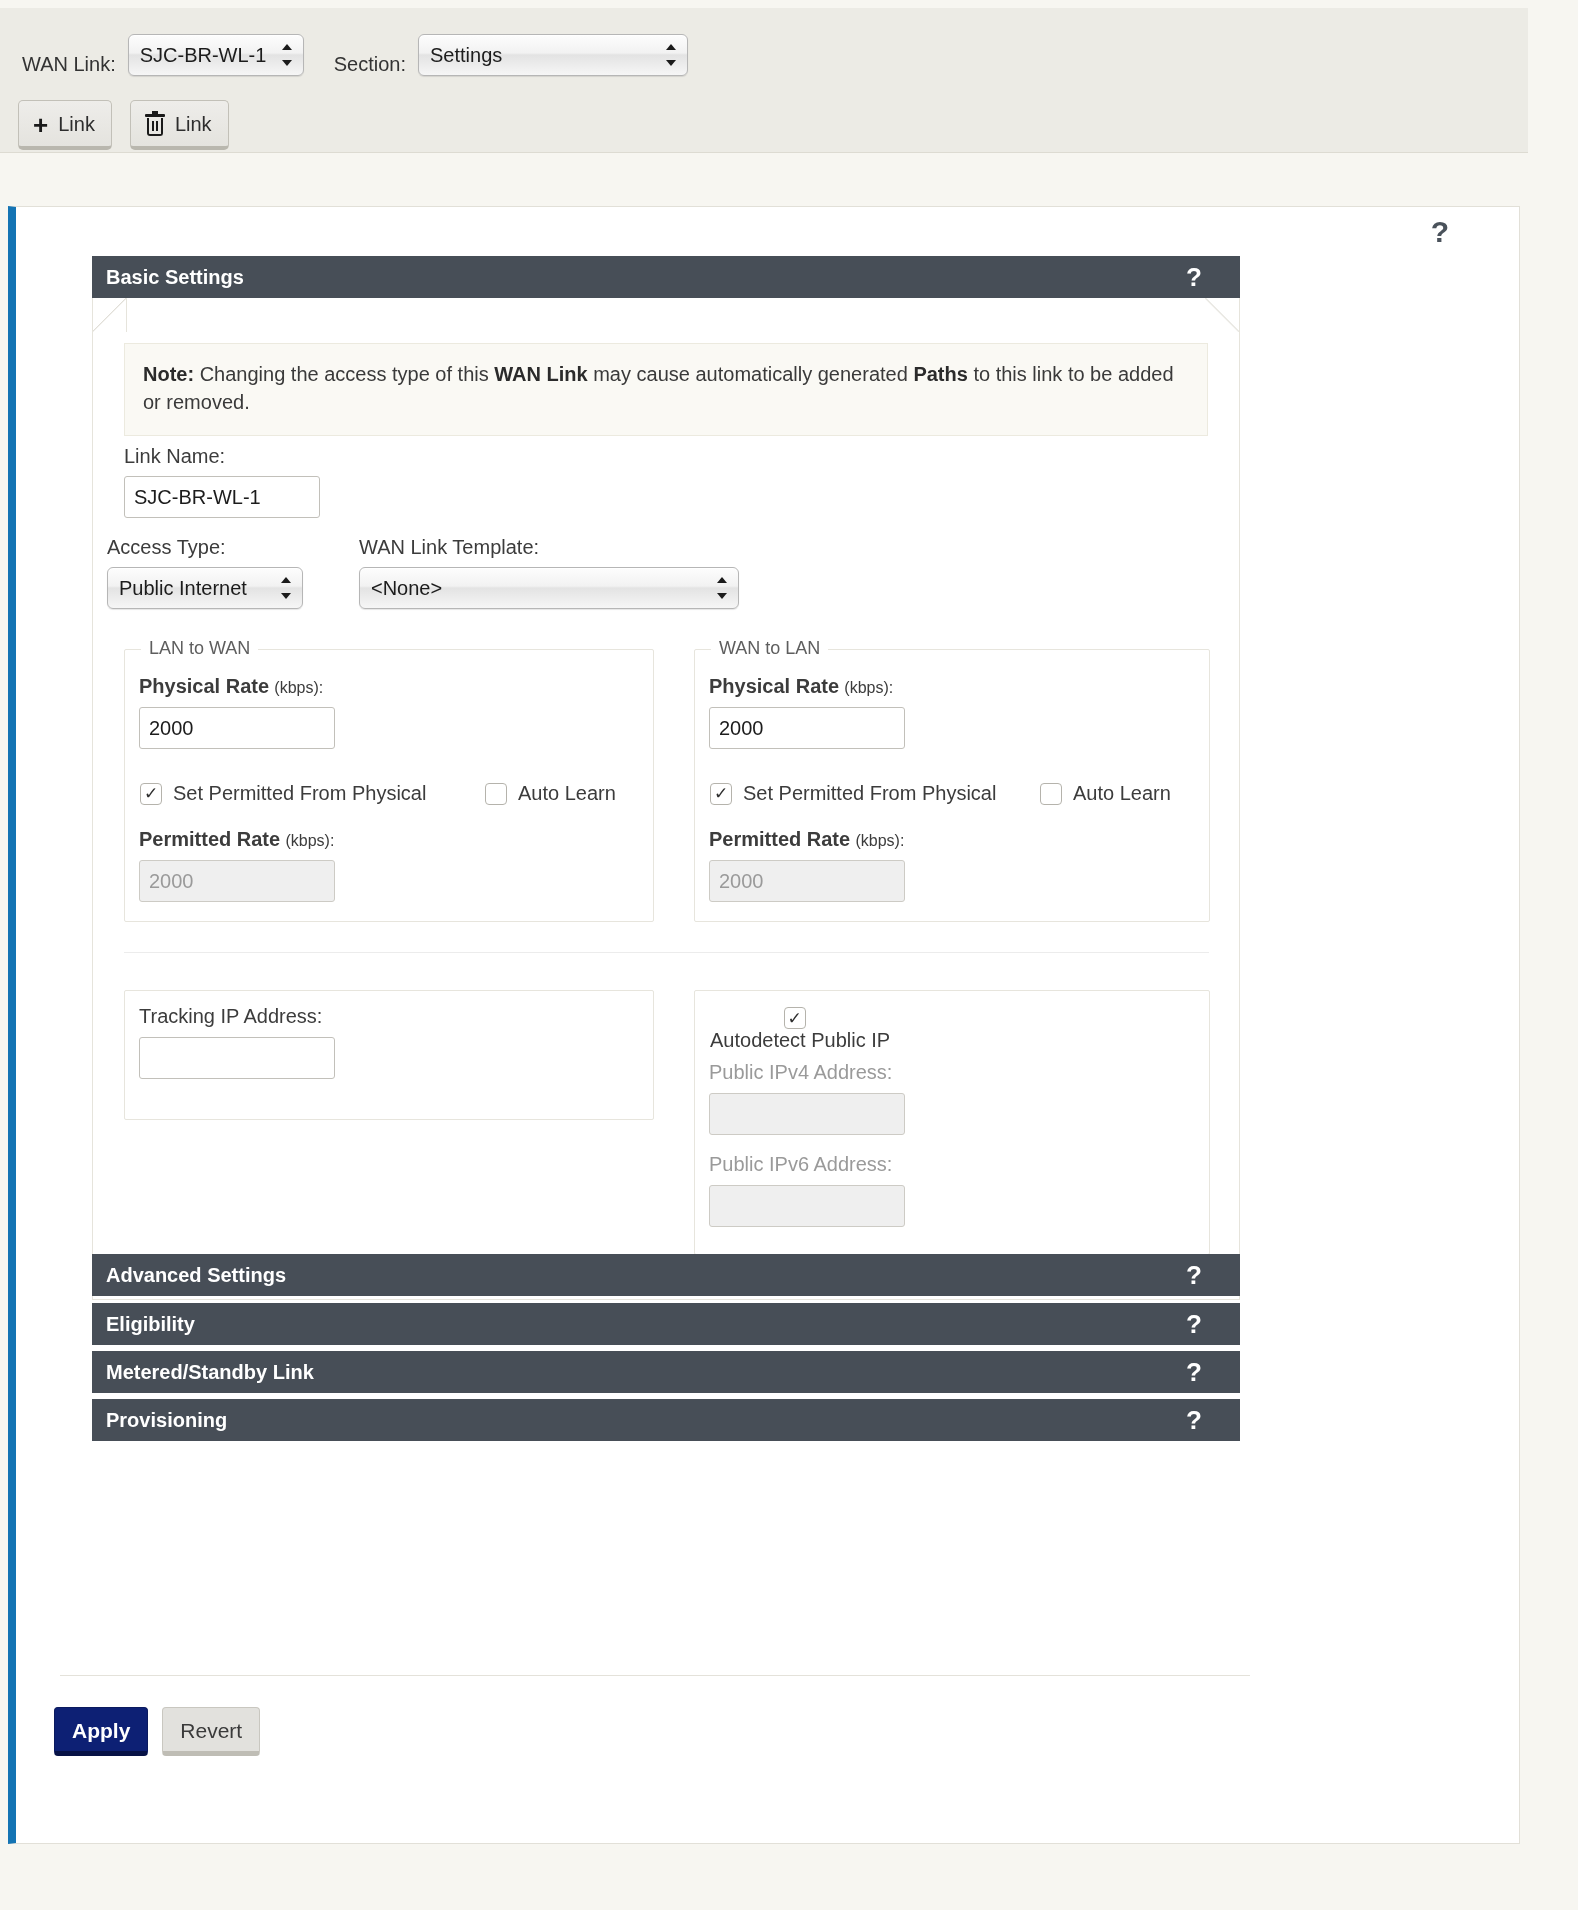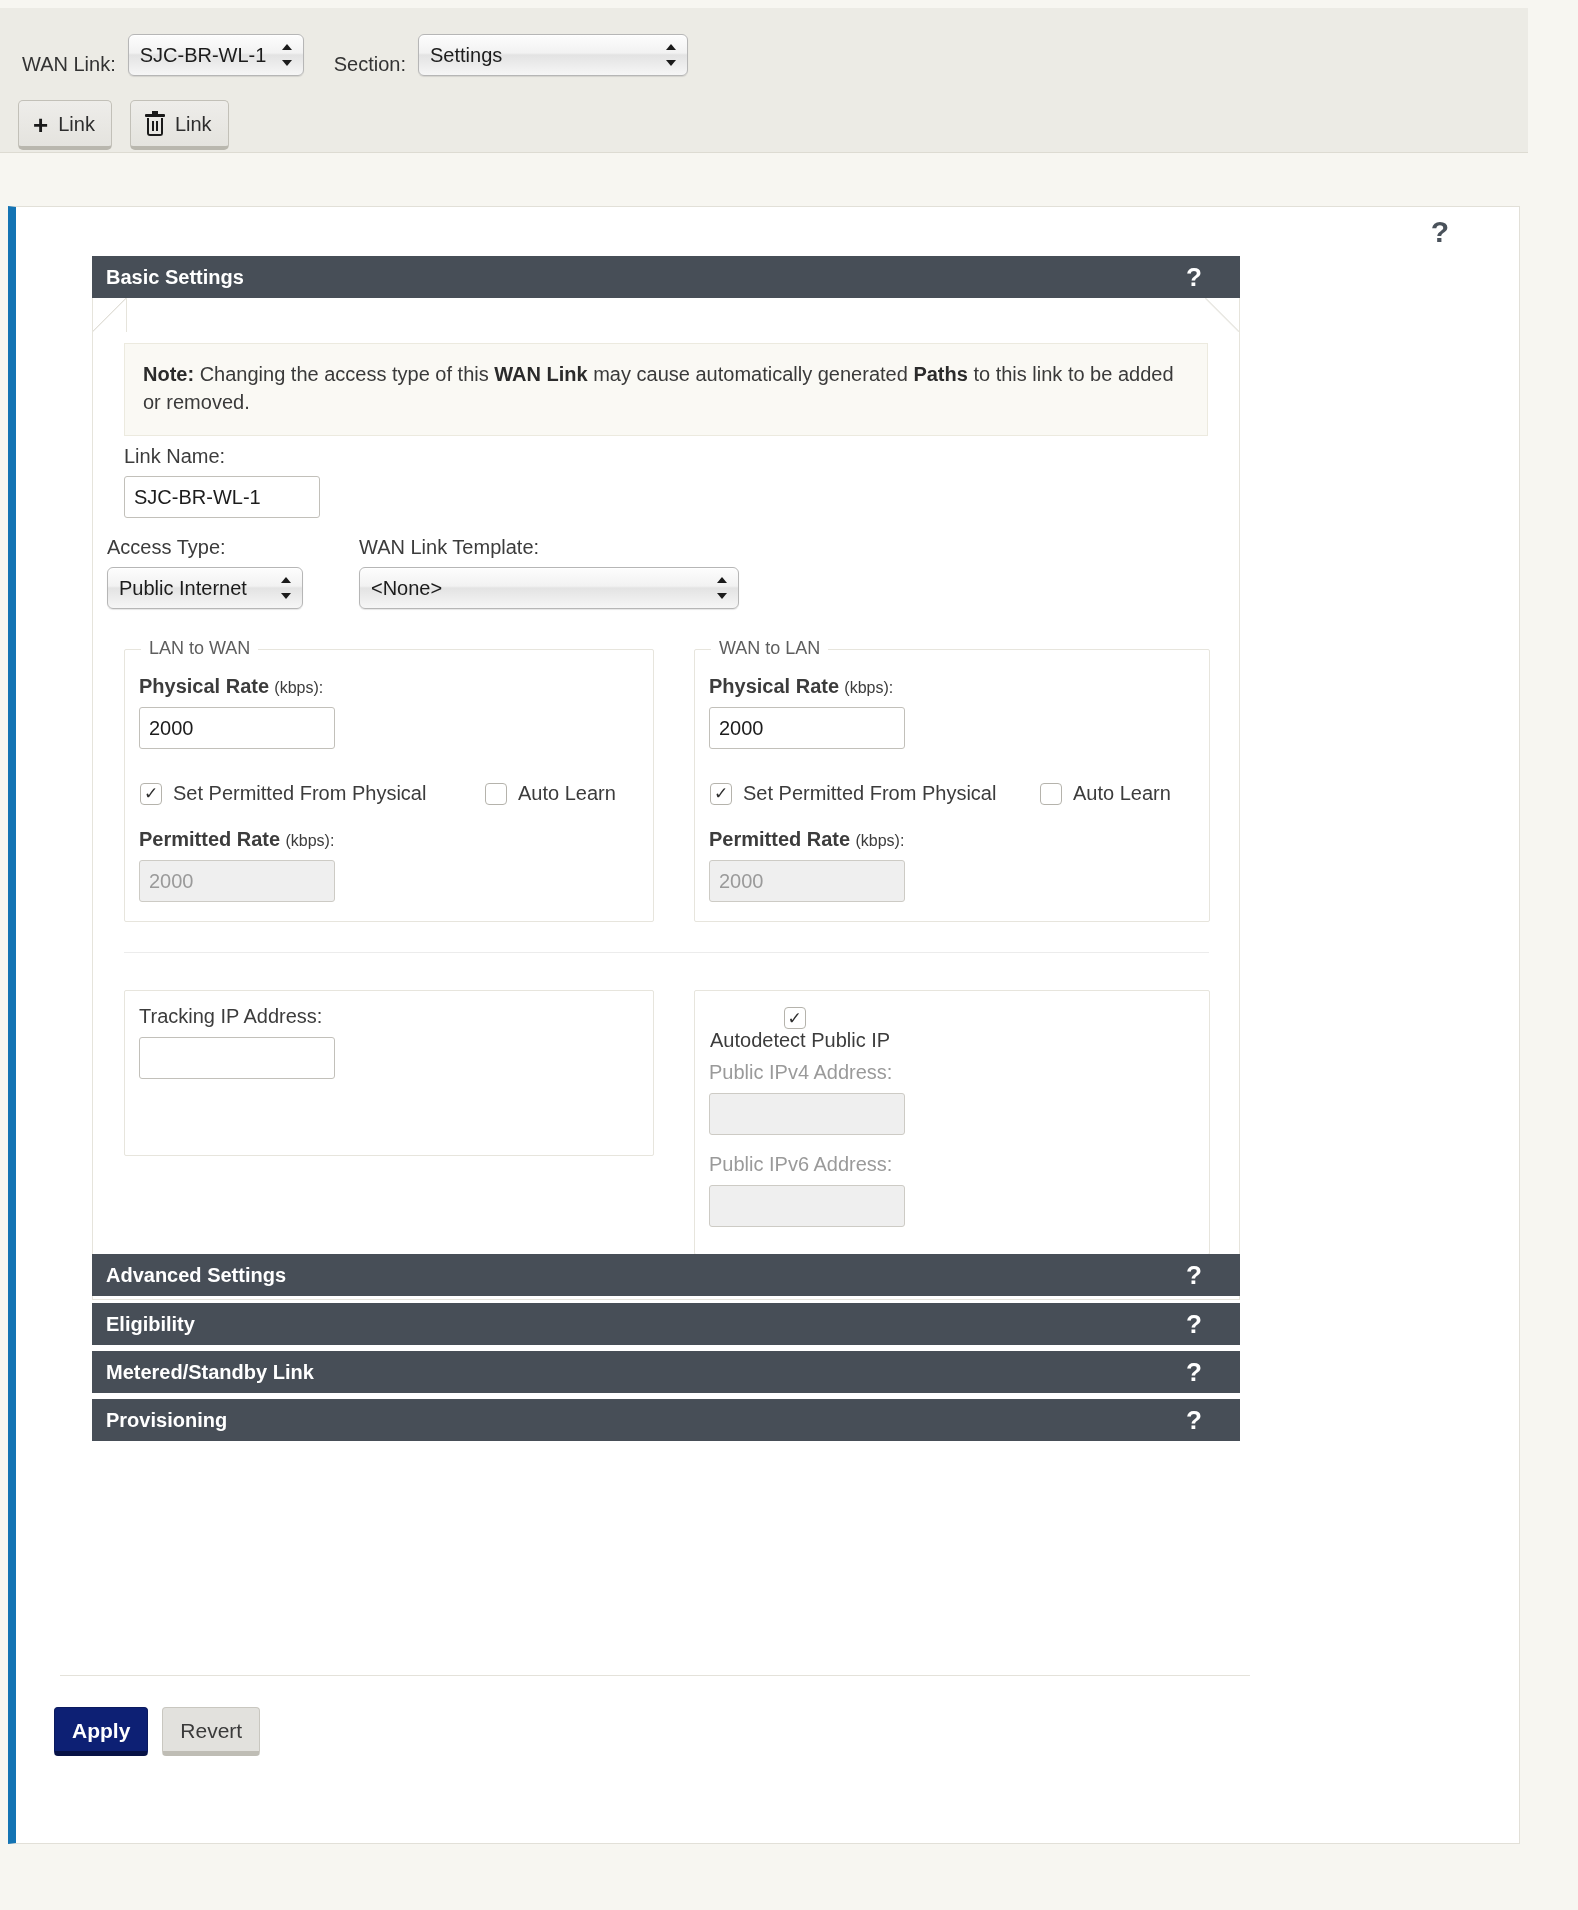--- a/index.html
+++ b/index.html
@@ -320,21 +320,21 @@
         <div>
           <span class="lbl bold">Permitted Rate</span>
           <span class="unit">(kbps):</span>
         </div>
         <input class="txt" style="width: 196px; margin-top: 9px;" disabled="" value="2000">
       </div>
     </div>
 
     <div class="divider" style="left:31px;top:654px;width:1085px;"></div>
 
-    <div class="fieldset" style="left:31px;top:692px;width:530px;height:166px;">
+    <div class="fieldset" style="left:31px;top:692px;width:530px;height:130px;">
       <div style="position:absolute;left:14px;top:14px;">
         <div class="lbl">Tracking IP Address:</div>
         <input class="txt" style="width: 196px; margin-top: 9px;" value="">
       </div>
     </div>
 
     <div class="fieldset" style="left:601px;top:692px;width:516px;height:265px;">
       <div class="cbrow" style="position:absolute;left:15px;top:16px;flex-direction:column;">
         <span class="cbox checked"></span>
         <span class="lbl">Autodetect Public IP</span>

